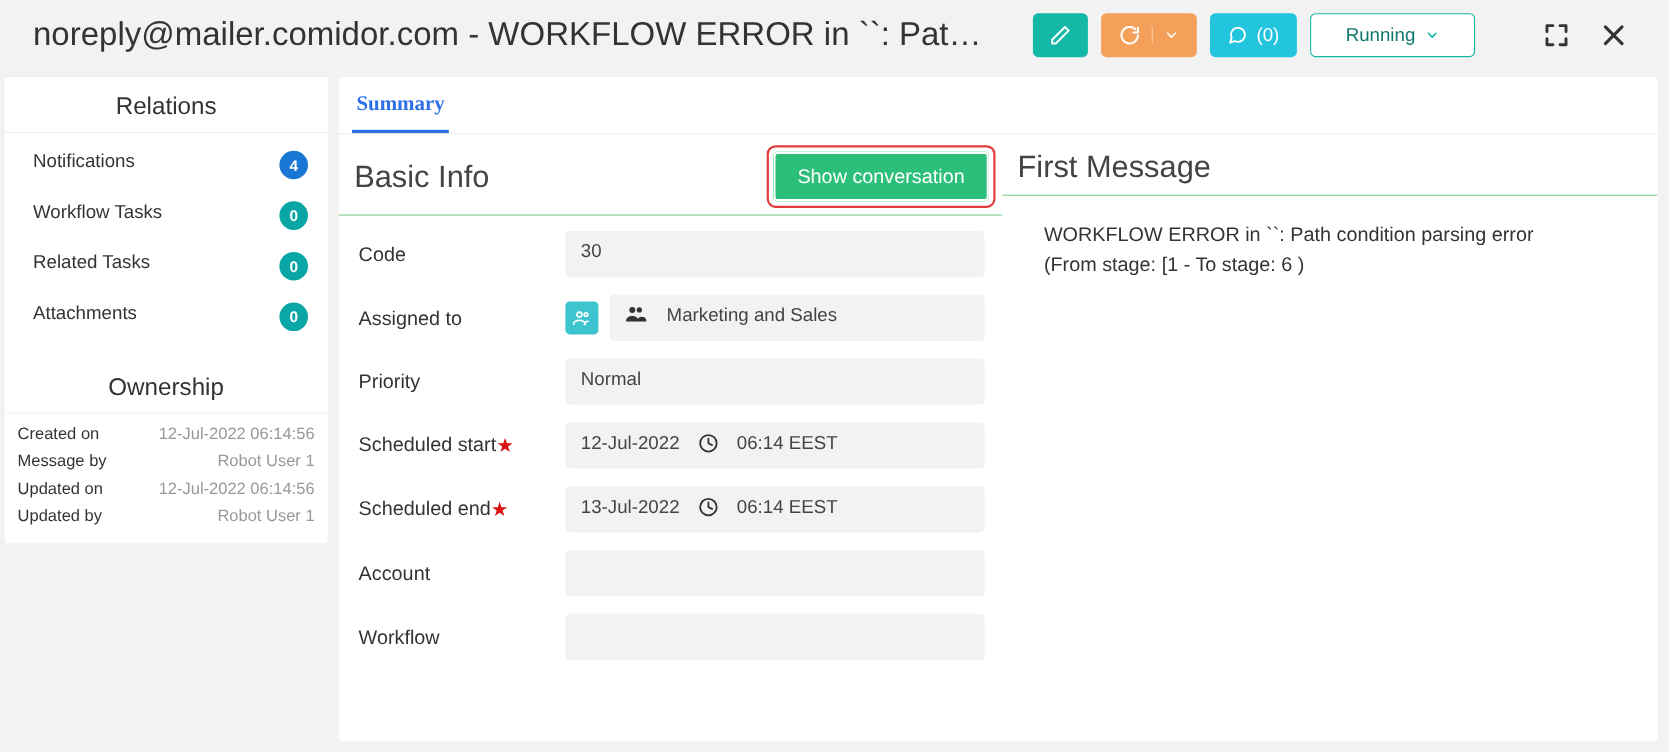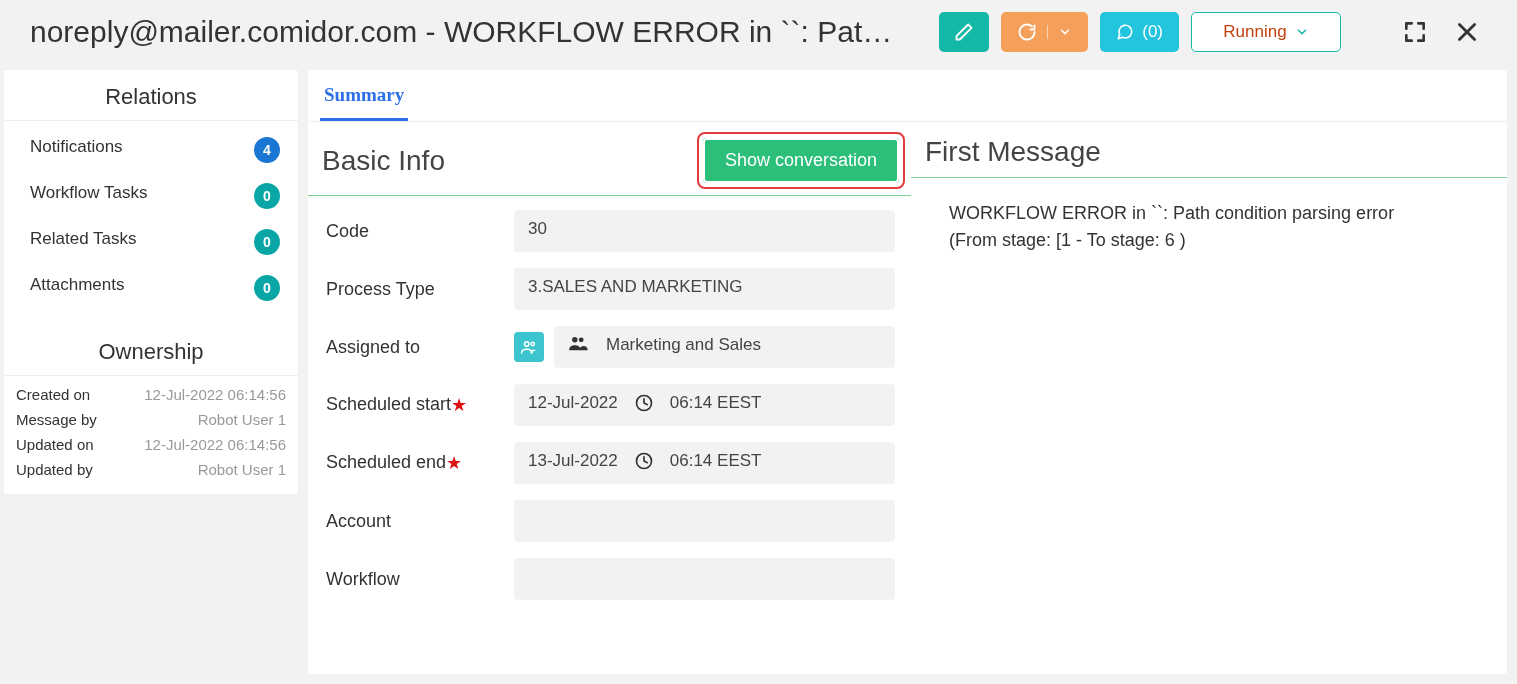--- a/index.html
+++ b/index.html
@@ -48,21 +48,21 @@
     cursor: pointer;
     color: #fff;
     gap: 8px;
   }
   .btn-teal { background: #14b8a6; }
   .btn-orange { background: #f5a05a; }
   .btn-cyan { background: #22c4de; }
   .btn-outline {
     background: #fff;
     border: 1.5px solid #14b8a6;
-    color: #c2410c;
+    color: #0f766e;
   }
   .btn-icononly { width: 50px; padding: 0; }
   .btn-orange .chev-wrap {
     border-left: 1px solid rgba(255,255,255,.5);
     padding-left: 10px;
     margin-left: 2px;
     display:flex;align-items:center;
   }
   .header-icon-plain {
     width: 40px; height: 40px;
@@ -364,26 +364,20 @@
         </div>
 
         <div class="form">
           <div class="row">
             <label>Code</label>
             <div class="field">
                 <span>30</span>
               </div>
           </div>
 
-          <div class="row">
-            <label>Process Type</label>
-            <div class="field">
-                <span>3.SALES AND MARKETING</span>
-              </div>
-          </div>
 
           <div class="row">
             <label>Assigned to</label>
             <div class="assignee-field-wrap">
               <span class="assignee-pre">
                 <svg width="18" height="18" viewBox="0 0 24 24" fill="none" stroke="#fff" stroke-width="2" stroke-linecap="round" stroke-linejoin="round">
                     <circle cx="9" cy="8" r="3"></circle>
                     <path d="M2 20c0-3 3-5 7-5s7 2 7 5"></path>
                     <circle cx="17" cy="8" r="2.2"></circle>
                     <path d="M15 20c0-2.2 2-3.8 4.5-3.8"></path>
@@ -396,20 +390,26 @@
                       <circle cx="16" cy="6" r="3"></circle>
                       <path d="M1 18c0-3.2 3.1-5.2 7-5.2s7 2 7 5.2v1H1z"></path>
                       <path d="M14 18c0-2.8 2.4-4.4 5-4.4s5 1.6 5 4.4v1h-10z"></path>
                     </svg>
                 </span>
                 <span>Marketing and Sales</span>
               </div>
             </div>
           </div>
 
+          <div class="row">
+            <label>Priority</label>
+            <div class="field">
+                <span>Normal</span>
+              </div>
+          </div>
 
           <div class="row">
             <label><span>Scheduled start</span><span class="req">★</span></label>
             <div class="field">
               <span>12-Jul-2022</span>
               <span class="clock-icon">
                 <svg width="20" height="20" viewBox="0 0 24 24" fill="none" stroke="#333" stroke-width="2" stroke-linecap="round" stroke-linejoin="round">
                     <circle cx="12" cy="12" r="9"></circle>
                     <polyline points="12 7 12 12 16 14"></polyline>
                   </svg>

